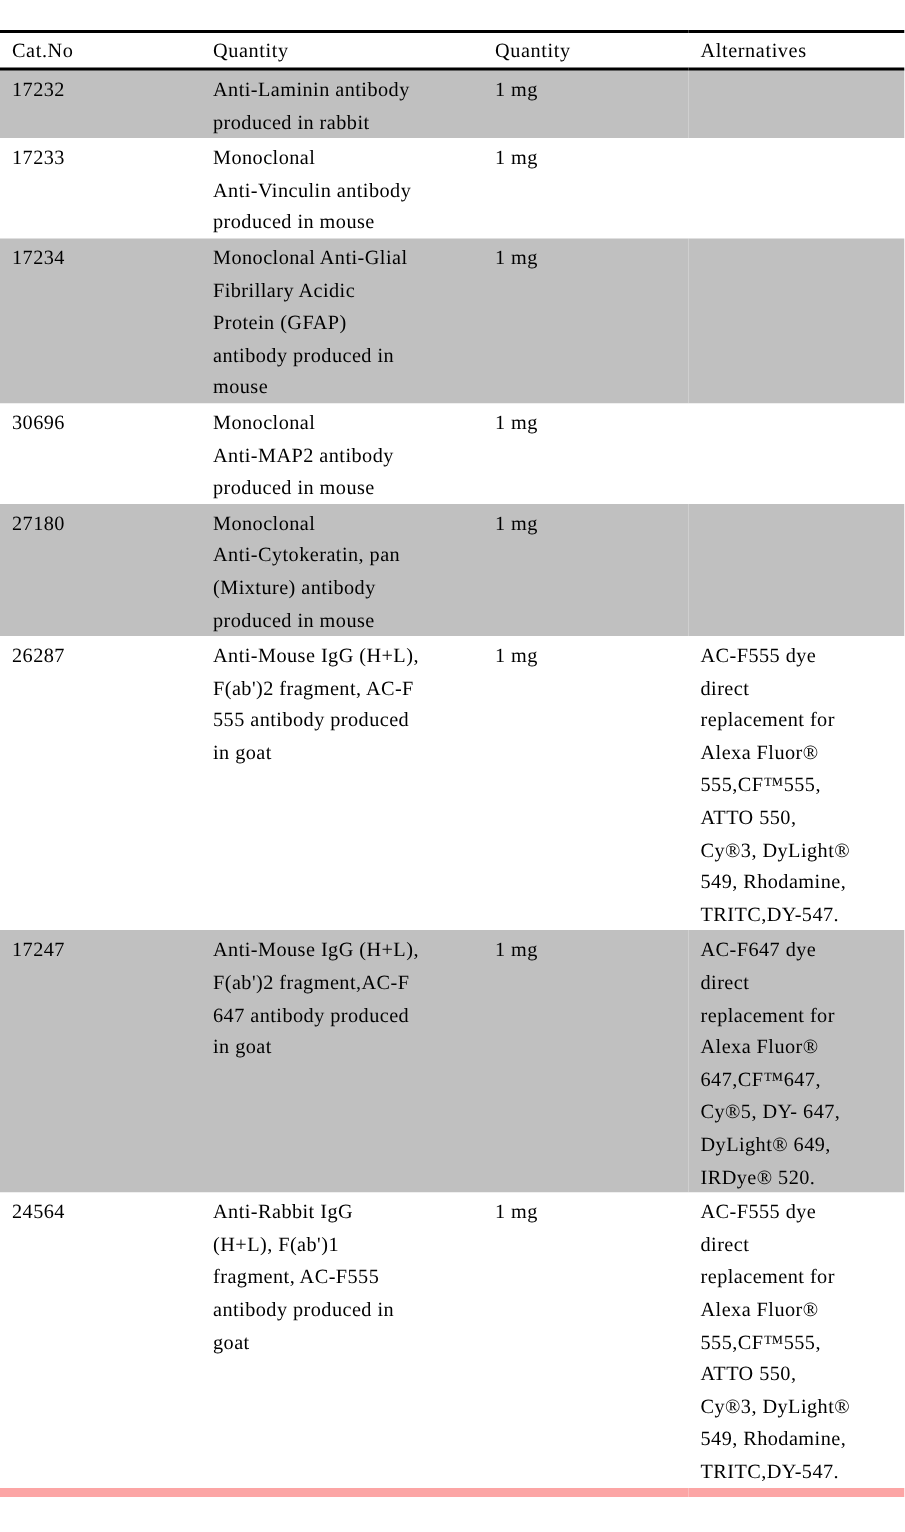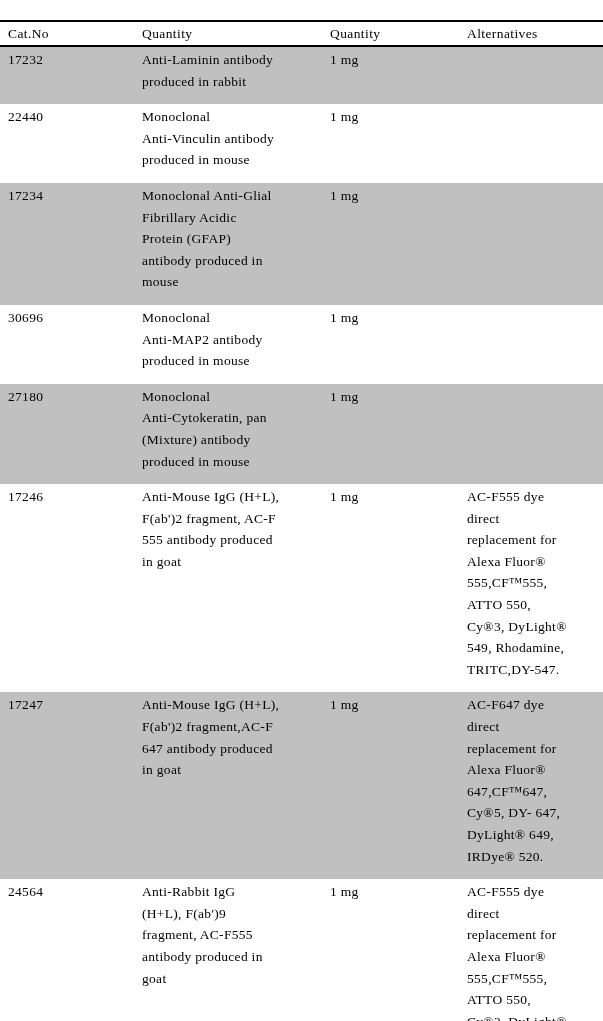--- a/index.html
+++ b/index.html
@@ -34,21 +34,21 @@
     font-size: 13.5px;
     line-height: 17px;
     padding: 3px 2px 3px 8px;
     border-bottom: 2px solid #000000;
     letter-spacing: 0.4px;
   }
   tbody td {
     vertical-align: top;
     font-size: 13.5px;
     line-height: 21.6px;
-    padding: 2px 4px 12px 8px;
+    padding: 2px 4px 0 8px;
     white-space: pre-line;
     letter-spacing: 0.3px;
   }
   td.cell-catno { font-weight: normal; }
   td.cell-product,
   td.cell-qty,
   td.cell-alt { font-weight: normal; }
   tbody tr:nth-child(odd) { background: #c0c0c0; }
   tbody tr:nth-child(even) { background: #ffffff; }
 </style>
@@ -73,21 +73,21 @@
     </thead>
     <tbody>
       <tr>
         <td class="cell-catno">17232</td>
         <td class="cell-product">Anti-Laminin antibody
 produced in rabbit</td>
         <td class="cell-qty">1 mg</td>
         <td class="cell-alt"></td>
       </tr>
       <tr>
-        <td class="cell-catno">22440</td>
+        <td class="cell-catno">17233</td>
         <td class="cell-product">Monoclonal
 Anti-Vinculin antibody
 produced in mouse</td>
         <td class="cell-qty">1 mg</td>
         <td class="cell-alt"></td>
       </tr>
       <tr>
         <td class="cell-catno">17234</td>
         <td class="cell-product">Monoclonal Anti-Glial
 Fibrillary Acidic
@@ -108,21 +108,21 @@
       <tr>
         <td class="cell-catno">27180</td>
         <td class="cell-product">Monoclonal
 Anti-Cytokeratin, pan
 (Mixture) antibody
 produced in mouse</td>
         <td class="cell-qty">1 mg</td>
         <td class="cell-alt"></td>
       </tr>
       <tr>
-        <td class="cell-catno">17246</td>
+        <td class="cell-catno">26287</td>
         <td class="cell-product">Anti-Mouse IgG (H+L),
 F(ab')2 fragment, AC-F
 555 antibody produced
 in goat</td>
         <td class="cell-qty">1 mg</td>
         <td class="cell-alt">AC-F555 dye
 direct
 replacement for
 Alexa Fluor®
 555,CF™555,
@@ -143,21 +143,21 @@
 replacement for
 Alexa Fluor®
 647,CF™647,
 Cy®5, DY- 647,
 DyLight® 649,
 IRDye® 520.</td>
       </tr>
       <tr>
         <td class="cell-catno">24564</td>
         <td class="cell-product">Anti-Rabbit IgG
-(H+L), F(ab')9
+(H+L), F(ab')1
 fragment, AC-F555
 antibody produced in
 goat</td>
         <td class="cell-qty">1 mg</td>
         <td class="cell-alt">AC-F555 dye
 direct
 replacement for
 Alexa Fluor®
 555,CF™555,
 ATTO 550,

